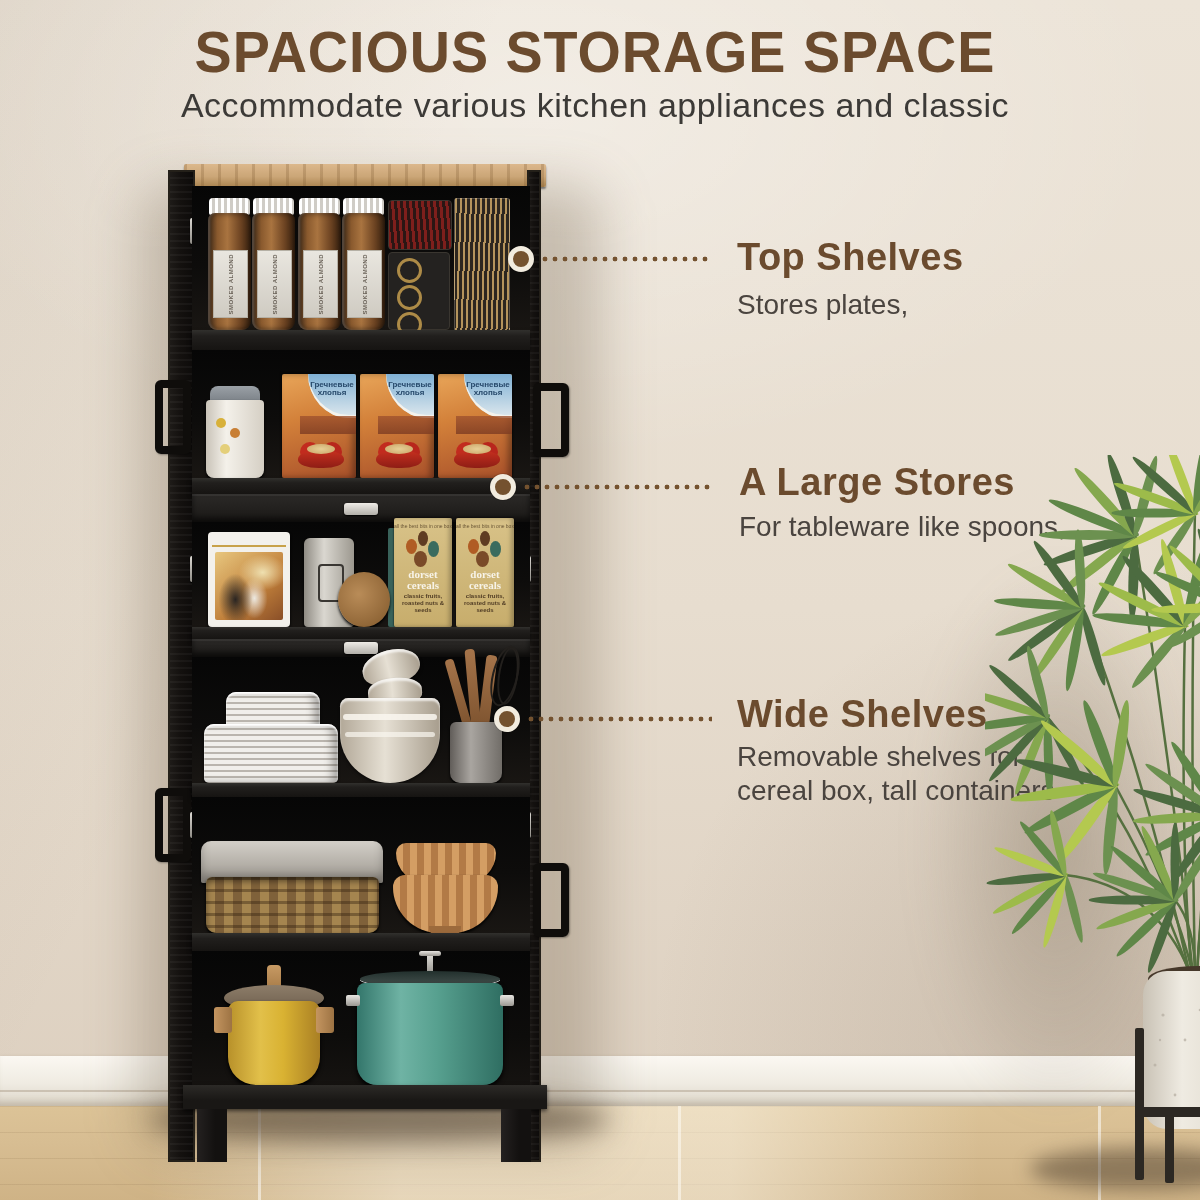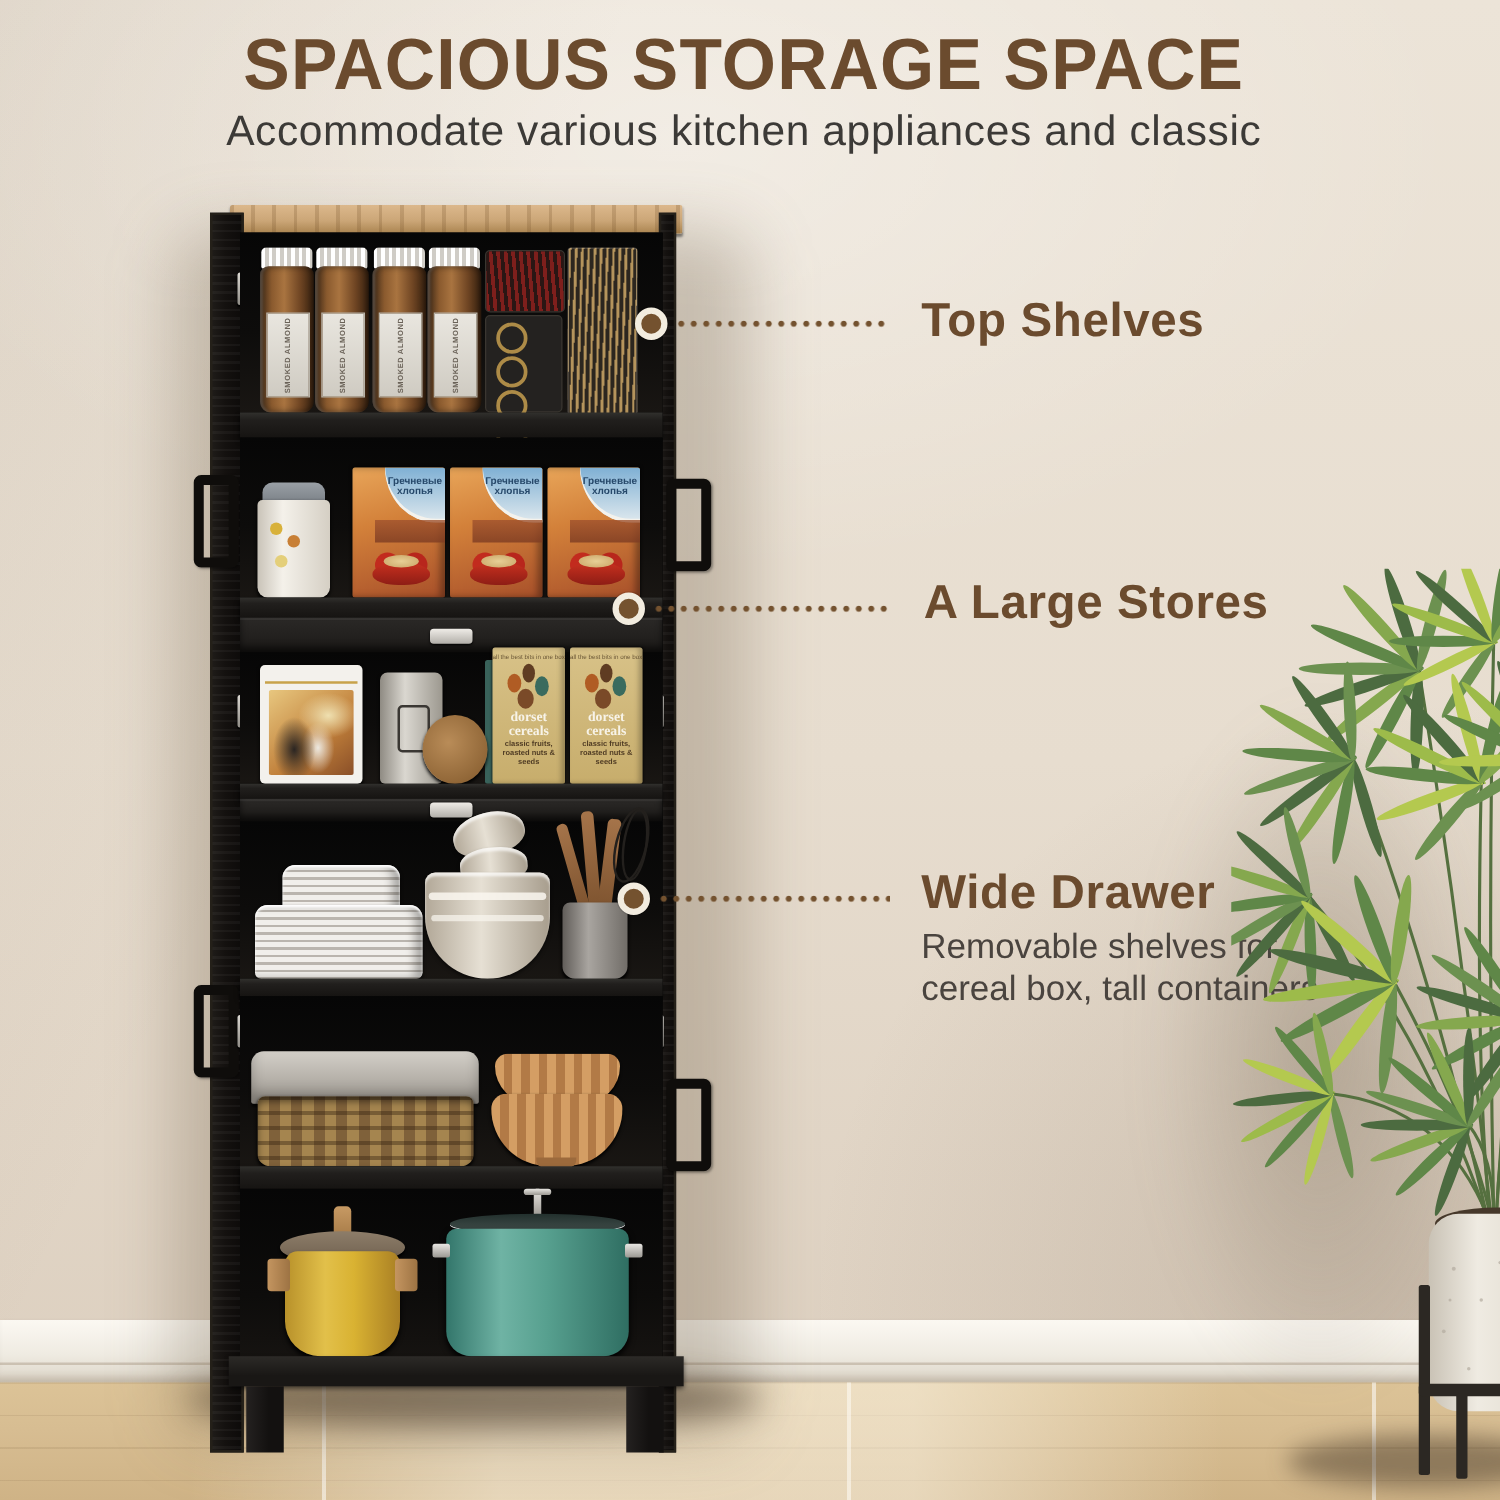--- a/index.html
+++ b/index.html
@@ -318,35 +318,37 @@
   <div class="abs" style="left:15px;top:921px;width:364px;height:24px;background:linear-gradient(180deg,#2c2a27,#191715 65%);box-shadow:0 2px 4px rgba(0,0,0,.6);"></div>
   <div class="abs leg" style="left:29px;top:945px;"></div>
   <div class="abs leg" style="left:333px;top:945px;"></div>
 </div>
 
 <div>
   <div class="abs co-dot" style="left:508px;top:246px;"></div>
   <div class="abs co-line" style="left:540px;top:256px;width:172px;"></div>
   <div class="abs co-title" style="left:737px;top:236px;">Top Shelves</div>
   <div class="abs co-desc" style="left:737px;top:288px;">
+    <div>Stores plates,</div>
   </div>
 </div>
 
 <div>
   <div class="abs co-dot" style="left:490px;top:474px;"></div>
   <div class="abs co-line" style="left:522px;top:484px;width:190px;"></div>
   <div class="abs co-title" style="left:739px;top:461px;">A Large Stores</div>
   <div class="abs co-desc" style="left:739px;top:510px;">
+    <div>For tableware like spoons,</div>
   </div>
 </div>
 
 <div>
   <div class="abs co-dot" style="left:494px;top:706px;"></div>
   <div class="abs co-line" style="left:526px;top:716px;width:186px;"></div>
-  <div class="abs co-title" style="left:737px;top:693px;">Wide Drawer</div>
+  <div class="abs co-title" style="left:737px;top:693px;">Wide Shelves</div>
   <div class="abs co-desc" style="left:737px;top:740px;">
     <div>Removable shelves for</div>
     <div>cereal box, tall containers</div>
   </div>
 </div>
 
 <div class="abs plant-floor-shadow"></div>
 <svg class="abs" style="left:985px;top:455px;" width="260" height="745" viewBox="0 0 260 745">
   <defs>
     <g id="frondA">

